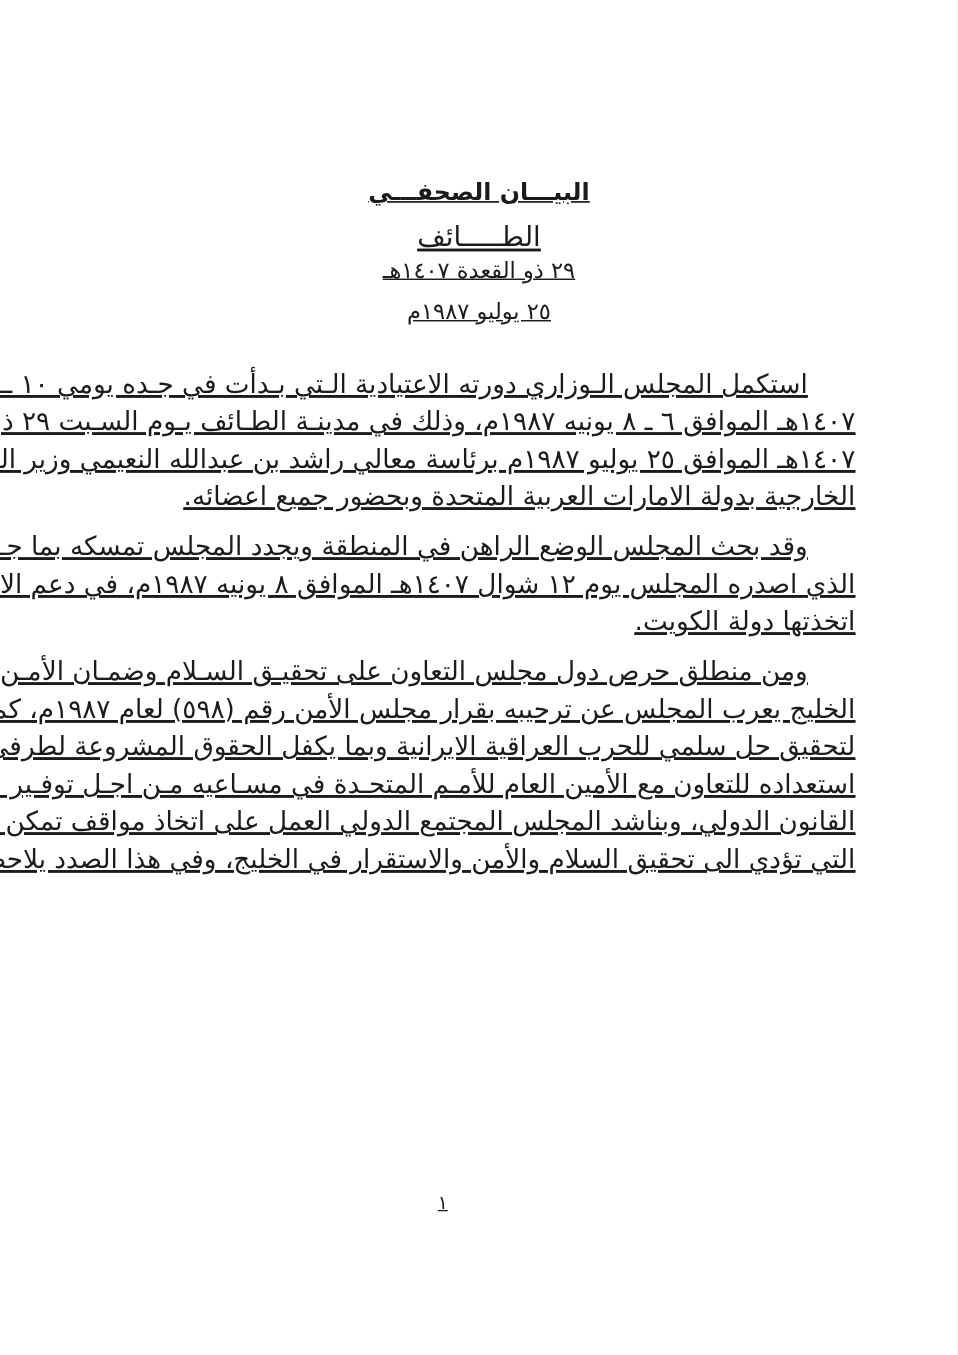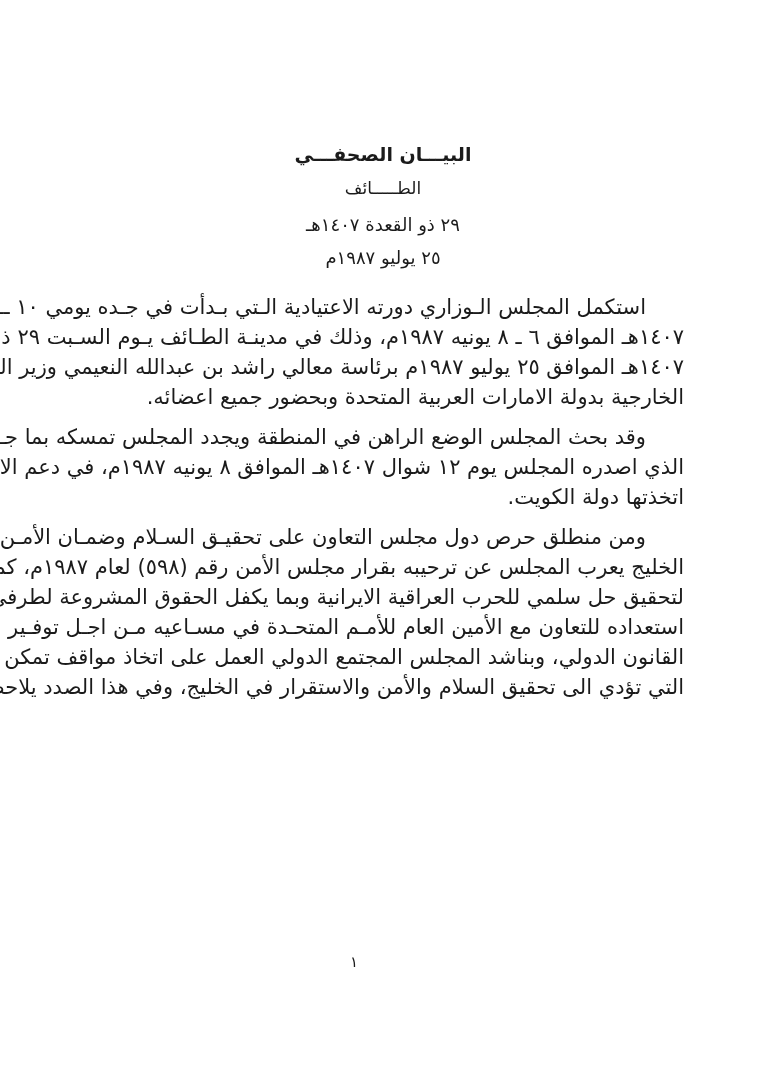--- a/index.html
+++ b/index.html
@@ -1,15 +1,15 @@
 <!DOCTYPE html>
 <html lang="ar" dir="rtl"><head>
 <meta charset="utf-8">
 <style>
-  * { margin: 0; padding: 0; box-sizing: border-box; }
+  * { margin: 0; padding: 0; box-sizing: border-box; text-decoration: underline; }
   html, body { background: #e9e9e9; }
   .page {
     position: relative;
     width: 766px;
     height: 1084px;
     margin: 0 auto;
     background: #ffffff;
     color: #1b1b1b;
     direction: rtl;
     font-family: "DejaVu Sans", sans-serif;
@@ -22,22 +22,22 @@
     right: 0;
     text-align: center;
   }
   .doc-title {
     font-size: 19px;
     font-weight: bold;
     letter-spacing: 0.5px;
     margin-bottom: 13px;
   }
   .doc-location {
-    font-size: 17px;
-    margin-bottom: 16px;
+    font-size: 22px;
+    margin-bottom: 3px;
   }
   .doc-date {
     font-size: 18px;
     margin-bottom: 12px;
   }
   .body-text {
     position: absolute;
     top: 292px;
     right: 82px;
     width: 600px;

